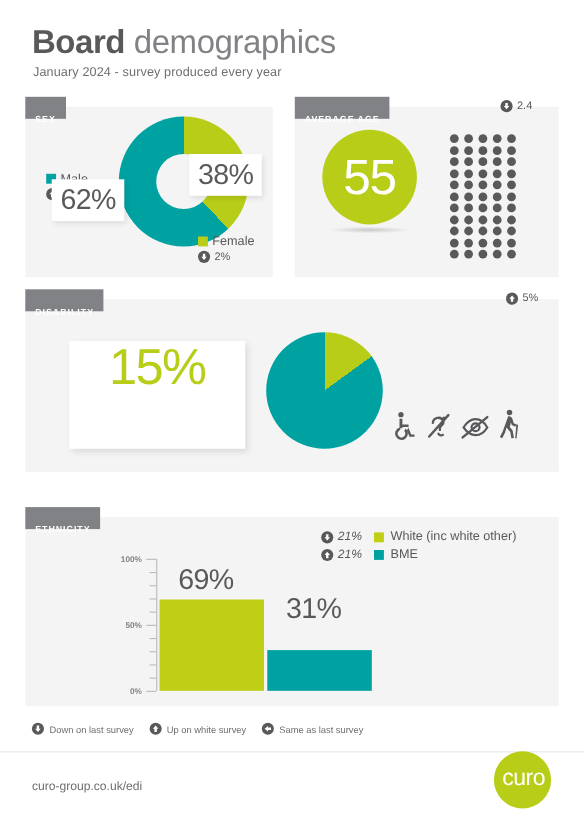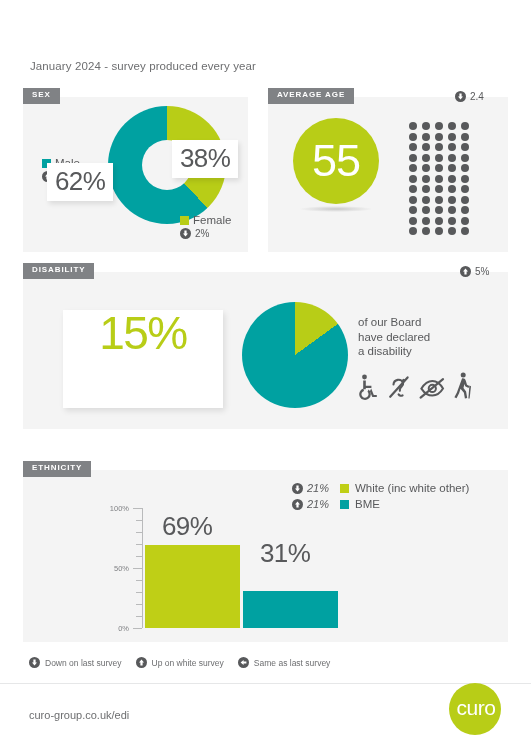--- a/index.html
+++ b/index.html
@@ -50,21 +50,21 @@
   .panel-disability { left: 23px;  top: 272px; width: 485px; height: 157px; }
   .panel-ethnicity  { left: 23px;  top: 470px; width: 485px; height: 172px; }
 
   .sect-label {
     position: absolute;
     background: #808285;
     color: #ffffff;
     font-size: 8px;
     font-weight: bold;
     letter-spacing: 0.9px;
-    padding: 2px 9px 4px 9px;
+    padding: 16px 9px 4px 9px;
     height: 16px;
     line-height: 9px;
     white-space: nowrap;
   }
   .lbl-sex        { left: 23px;  top: 88px; }
   .lbl-age        { left: 268px; top: 88px; }
   .lbl-disability { left: 23px;  top: 263px; }
   .lbl-ethnicity  { left: 23px;  top: 461px; }
 
   
@@ -250,20 +250,21 @@
   }
   .tick.major { left: 33px; width: 9px; }
   .axis-lab {
     position: absolute;
     right: 100%;
     margin-right: 4px;
     transform: translateY(-50%);
     font-size: 7.5px;
     color: #808285;
     white-space: nowrap;
+    font-weight: bold;
   }
   .axis-lab-wrap { position: absolute; left: 33px; }
   .bar { position: absolute; bottom: 0; }
   .bar-white { left: 45px;  width: 95px; height: 82.8px; background: #bfcf16; }
   .bar-bme   { left: 143px; width: 95px; height: 37.2px; background: #00a1a1; }
   .bar-val {
     position: absolute;
     font-size: 26px;
     font-weight: 500;
     color: #58595b;
@@ -321,20 +322,23 @@
     letter-spacing: -0.5px;
     margin-top: -2px;
     margin-left: 2px;
   }
 </style>
 </head>
 <body>
 
 <div class="page">
 
+  <div class="title">
+    <span class="strong">Board</span><span class="light"> demographics</span>
+  </div>
   <div class="subtitle">January 2024 - survey produced every year</div>
 
   <div class="panel panel-sex"></div>
   <div class="sect-label lbl-sex">SEX</div>
 
   <div class="donut-wrap">
     <div class="donut"></div>
     <div class="donut-hole"></div>
   </div>
 
@@ -450,25 +454,20 @@
     </span>
     <span>5%</span>
   </div>
 
   <div class="dis-card">
     <span class="dis-pct">15%</span>
   </div>
 
   <div class="pie"></div>
 
-  <div class="dis-text">
-    <div>of our Board</div>
-    <div>have declared</div>
-    <div>a disability</div>
-  </div>
 
   <div class="a11y-row">
     <span>
       <svg width="22" height="26" viewBox="0 0 22 26" fill="#58595b">
         <circle cx="7.5" cy="3" r="2.4"></circle>
         <path d="M6.2 6.6 h2.6 v5.2 h5.6 v2.3 h-5.6 v1.2 h-2.6 z"></path>
         <path d="M14.2 14.6 l2.6 6.3 h3.0 v2.2 h-4.5 l-2.4 -5.8 z"></path>
         <path d="M11.6 15.6 a5.8 5.8 0 1 1 -5.2 -1.0 l0.6 2.3 a3.5 3.5 0 1 0 3.5 0.9 z"></path>
       </svg>
     </span>

